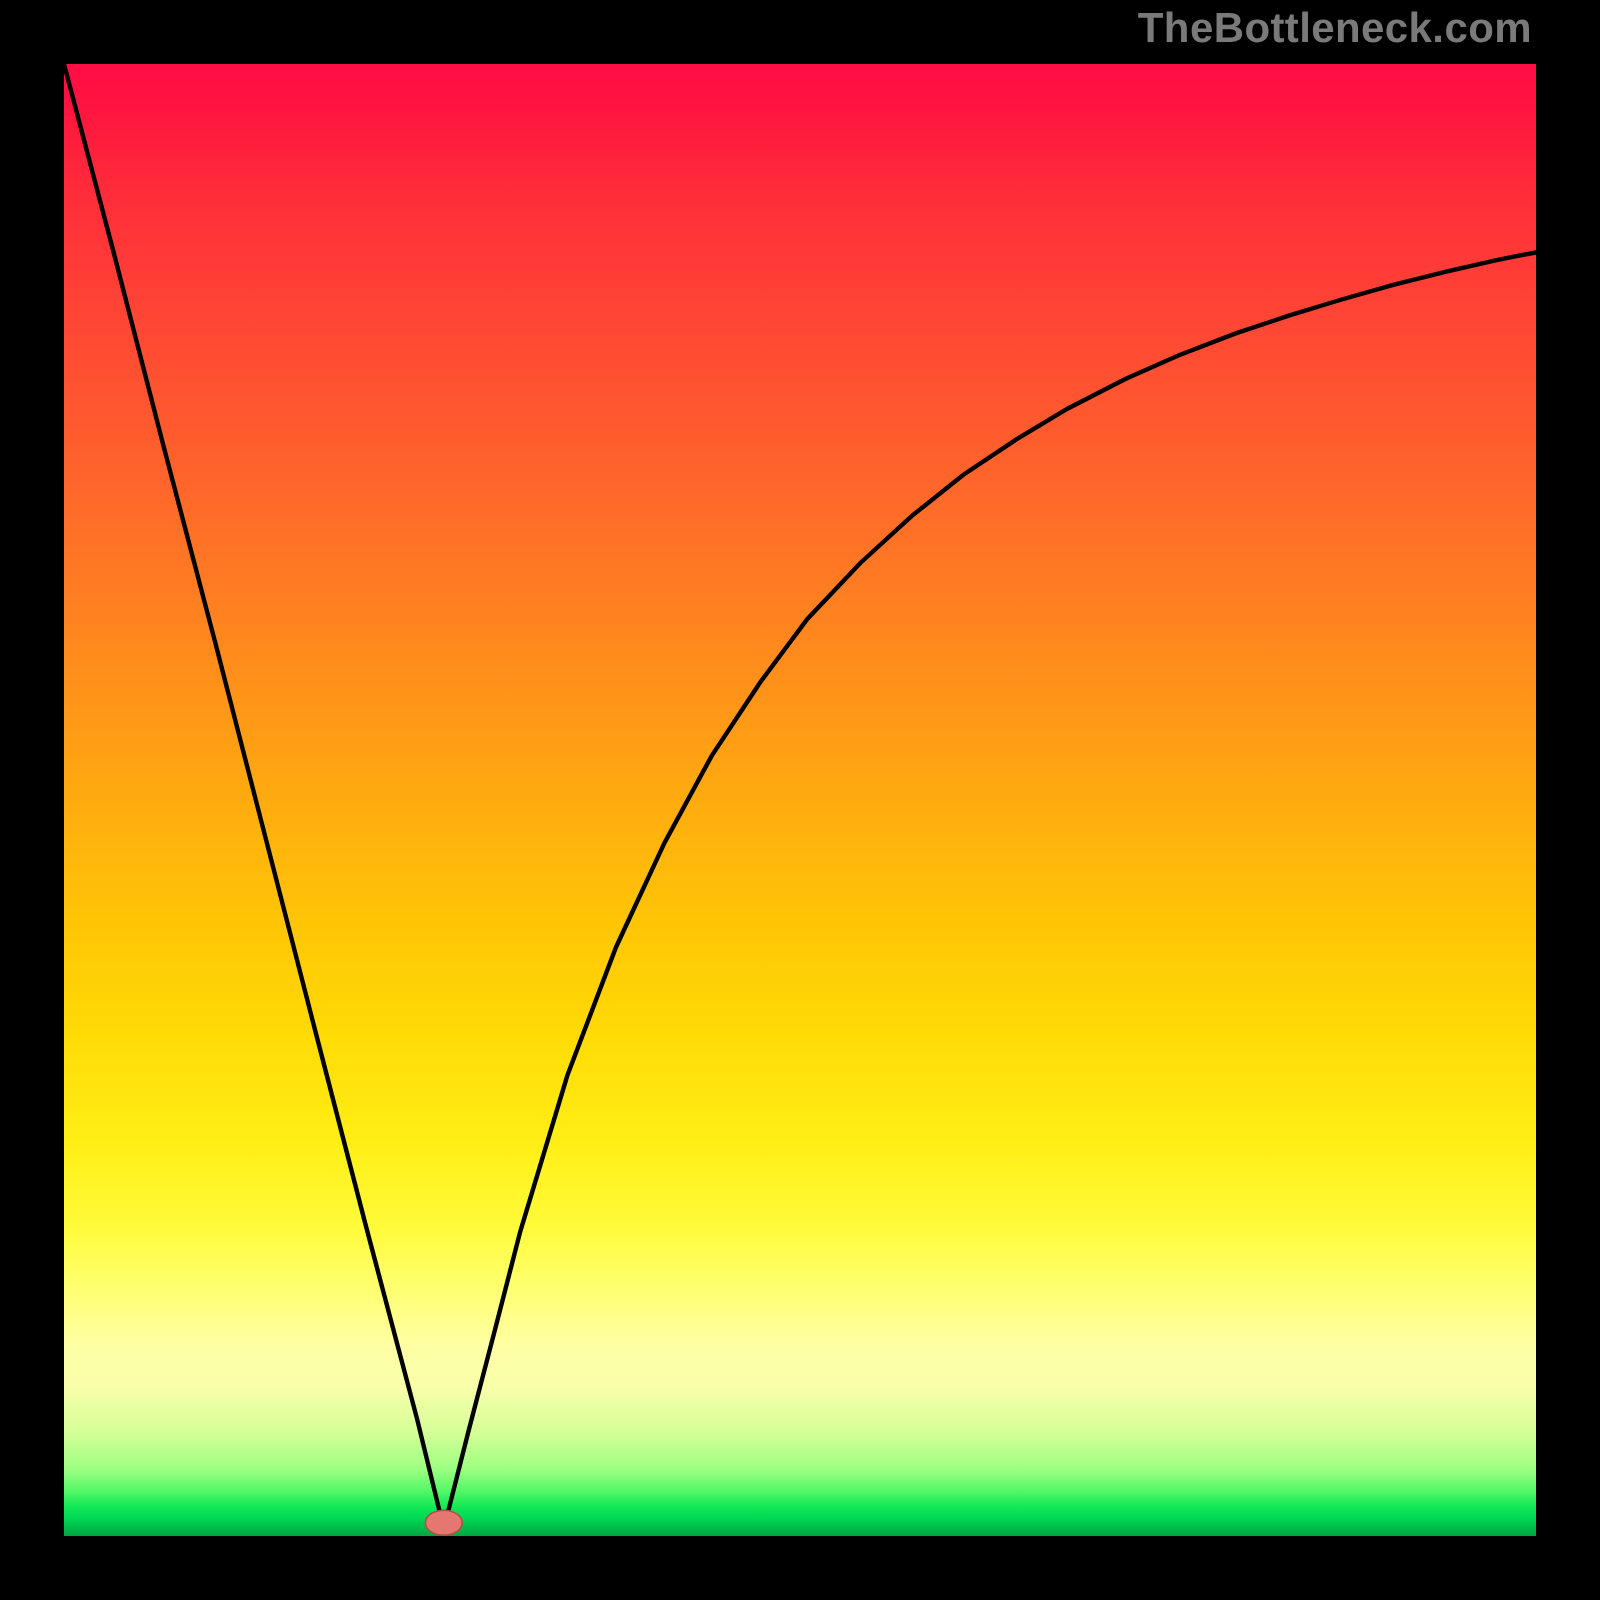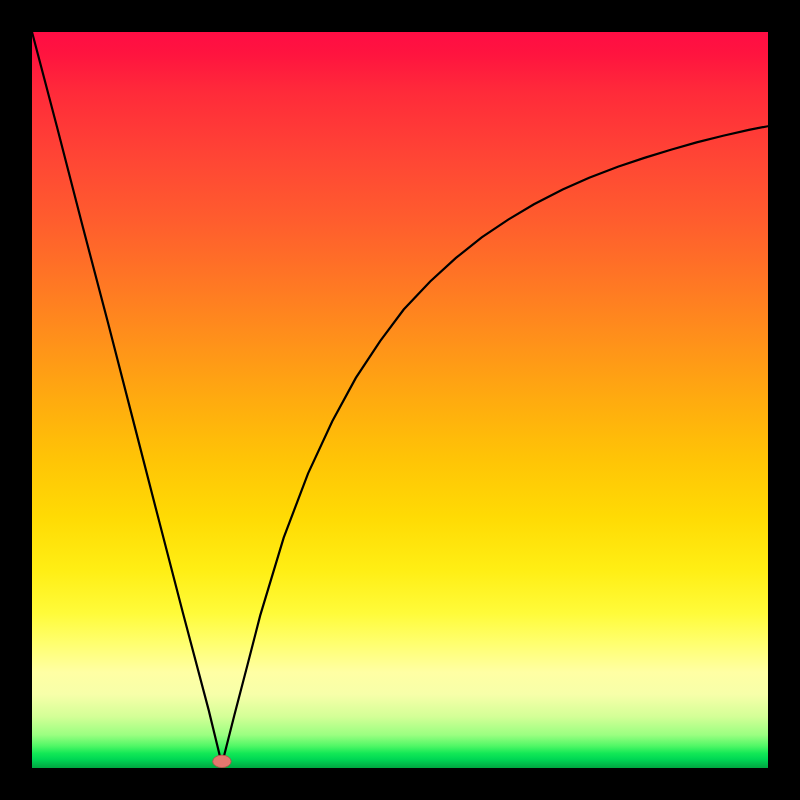--- a/index.html
+++ b/index.html
@@ -68,20 +68,21 @@
     right: 34px;
     color: #7a7a7a;
     font-weight: 700;
     letter-spacing: 0.2px;
   }
 </style>
 </head>
 <body>
 
 <div class="frame">
+  <div class="watermark" style="font-size:21px;">TheBottleneck.com</div>
 
   <div class="plot-area">
     <div class="gradient-bg"></div>
 
     <svg class="curve-svg" viewBox="0 0 736 736" preserveAspectRatio="none">
       <g>
         <path id="left-branch" fill="none" stroke="#000" stroke-width="2.2" stroke-linecap="round" d="M0.00 0.00 L25.02 94.94 L50.05 192.10 L75.81 289.98 L100.83 387.14 L125.86 484.29 L150.88 580.70 L176.64 677.86 L189.89 732.32"></path>
         <path id="right-branch" fill="none" stroke="#000" stroke-width="2.2" stroke-linecap="round" d="M189.89 732.32 L202.40 683.01 L215.65 632.22 L228.16 583.65 L251.71 505.63 L276.00 441.60 L300.29 389.34 L323.84 345.92 L348.13 309.12 L371.68 277.47 L398.18 249.50 L423.94 225.95 L449.70 205.34 L476.19 187.68 L501.95 172.22 L530.66 157.50 L557.15 145.73 L585.86 134.69 L612.35 125.86 L638.85 117.76 L664.61 110.40 L691.10 103.78 L716.86 97.89 L736.00 94.21"></path>
       </g>
       <ellipse id="min-marker" fill="#e4776f" stroke="#b54d49" stroke-width="0.8" cx="189.89" cy="729.38" rx="9.20" ry="6.26"></ellipse>

